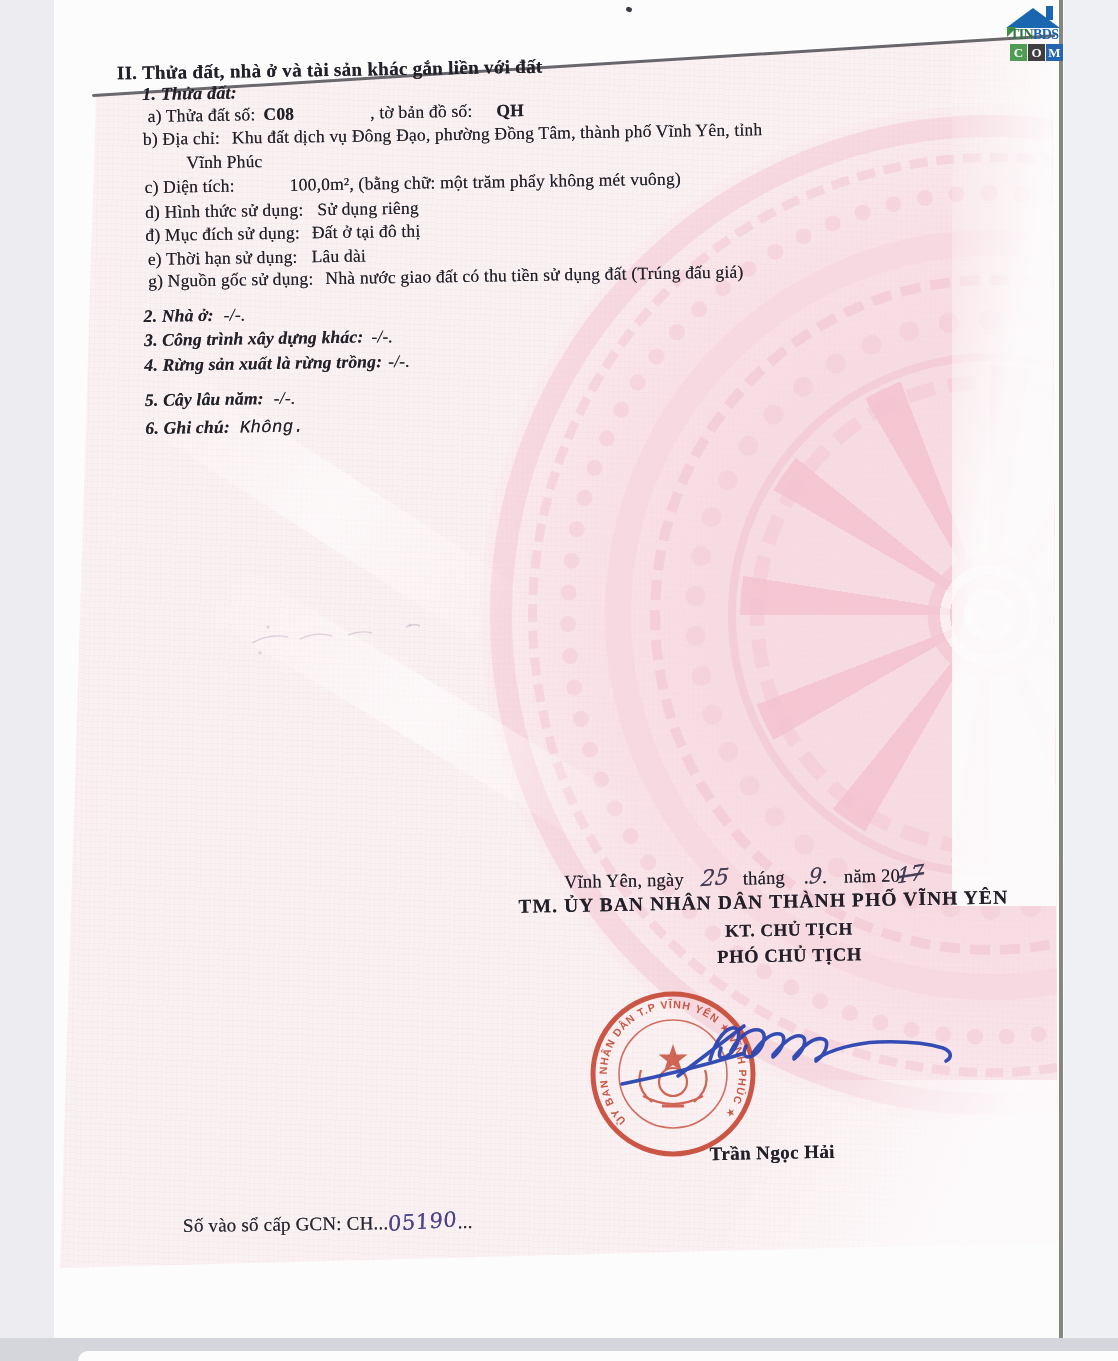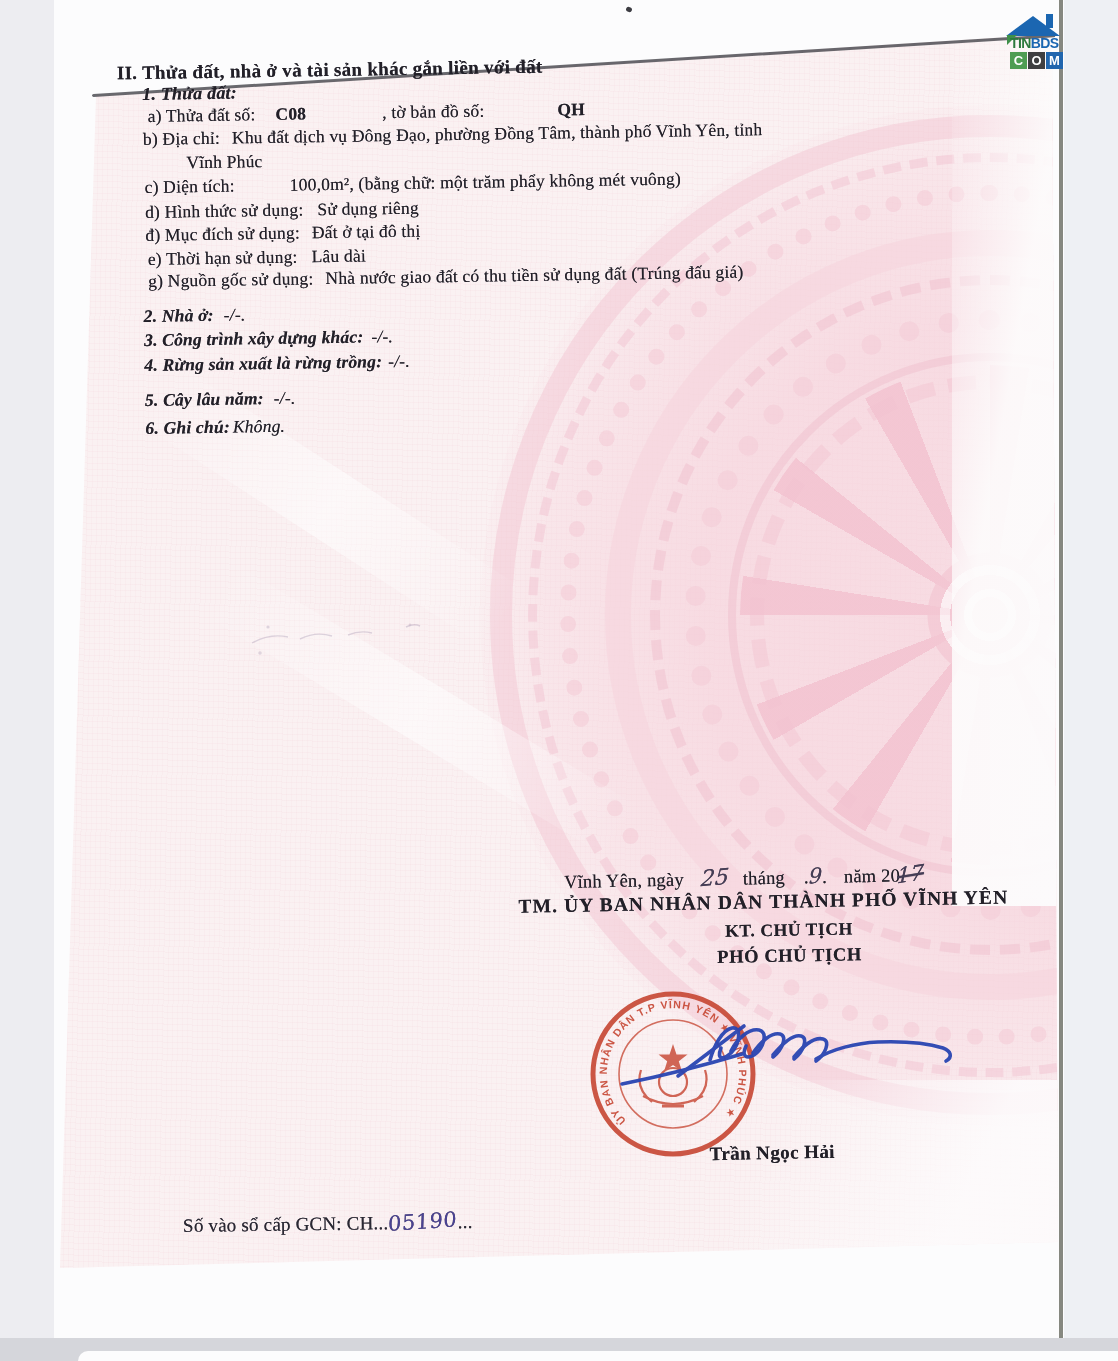--- a/index.html
+++ b/index.html
@@ -65,21 +65,21 @@
   .hw-num{font-family:"DejaVu Serif","Liberation Serif",serif;}
   .authority{overflow:hidden;width:538px;}
   .footer-hw{color:#4a4293;font-size:21px;transform:rotate(-3deg) skewX(-6deg);display:inline-block;letter-spacing:.5px;}
 
   
   .seal{position:absolute;left:588px;top:989px;width:170px;height:170px;opacity:.93;}
   .sign-svg{position:absolute;left:612px;top:1004px;width:352px;height:96px;}
   .scribble{position:absolute;left:240px;top:595px;width:230px;height:80px;opacity:.45;}
 
   
-  .logo{position:absolute;left:1005px;top:14px;width:58px;height:62px;font-family:Liberation Sans, sans-serif;}
+  .logo{position:absolute;left:1005px;top:6px;width:58px;height:62px;font-family:Liberation Serif, serif;}
   .logo-roof{position:absolute;left:1px;top:2px;width:0;height:0;border-left:27px solid transparent;border-right:27px solid transparent;border-bottom:20px solid #1b66b1;}
   .logo-chimney{position:absolute;left:41px;top:0;width:7px;height:14px;background:#1b66b1;}
   .logo-wedge{position:absolute;left:2px;top:21px;width:0;height:0;border-top:10px solid #3f8f4a;border-right:10px solid transparent;}
   .logo-word{position:absolute;left:5px;top:21px;font-size:14px;font-weight:bold;letter-spacing:-.6px;}
   .logo-tin{color:#2d7a3e;}
   .logo-bds{color:#1b66b1;}
   .logo-blocks{position:absolute;left:5px;top:38px;display:flex;gap:1px;}
   .logo-block{width:17px;height:17px;color:#fff;font-size:13px;font-weight:bold;display:flex;align-items:center;justify-content:center;}
 </style>
 </head>
@@ -117,21 +117,21 @@
   <circle cx="28" cy="32" r="1.6" fill="rgba(125,105,145,.5)"></circle>
   <circle cx="20" cy="58" r="1.8" fill="rgba(125,105,145,.45)"></circle>
   <circle cx="170" cy="30" r="1.4" fill="rgba(125,105,145,.4)"></circle>
 </svg>
 
 <div class="doc-text">
   <div class="line h2" style="left:117px;top:62px;">II. Thửa đất, nhà ở và tài sản khác gắn liền với đất</div>
   <div class="line h3" style="left:142px;top:84px;">1. Thửa đất:</div>
 
   <div class="line" style="left:147px;top:106px;">
-    <span>a) Thửa đất số:</span><span class="b" style="margin-left:20px;">C08</span><span style="margin-left:76px;">, tờ bản đồ số:</span><span class="b" style="margin-left:73px;">QH</span>
+    <span>a) Thửa đất số:</span><span class="b" style="margin-left:8px;">C08</span><span style="margin-left:76px;">, tờ bản đồ số:</span><span class="b" style="margin-left:24px;">QH</span>
   </div>
 
   <div class="line" style="left:142px;top:129px;">
     <span>b) Địa chỉ:</span><span style="margin-left:12px;">Khu đất dịch vụ Đông Đạo, phường Đồng Tâm, thành phố Vĩnh Yên, tỉnh</span>
   </div>
   <div class="line" style="left:185px;top:153px;">Vĩnh Phúc</div>
 
   <div class="line" style="left:143px;top:177px;">
     <span>c) Diện tích:</span><span style="margin-left:55px;">100,0m², (bằng chữ: một trăm phẩy không mét vuông)</span>
   </div>
@@ -158,21 +158,21 @@
   <div class="line" style="left:140px;top:330px;">
     <span class="bi">3. Công trình xây dựng khác:</span><span class="it" style="margin-left:8px;">-/-.</span>
   </div>
   <div class="line" style="left:140px;top:355px;">
     <span class="bi">4. Rừng sản xuất là rừng trồng:</span><span class="it" style="margin-left:6px;">-/-.</span>
   </div>
   <div class="line" style="left:140px;top:390px;">
     <span class="bi">5. Cây lâu năm:</span><span class="it" style="margin-left:10px;">-/-.</span>
   </div>
   <div class="line" style="left:140px;top:418px;">
-    <span class="bi">6. Ghi chú:</span><span class="it" style="margin-left:3px;">Không.</span>
+    <span class="bi">6. Ghi chú:</span><span class="it" style="margin-left:10px;font-family:Liberation Mono, monospace;">Không.</span>
   </div>
 </div>
 
 <div class="sig-block">
   <div class="line" style="left:564px;top:868px;font-size:18.5px;">
     <span>Vĩnh Yên, ngày</span>
     <span class="hw hw-num" style="margin-left:12px;font-size:22px;transform:rotate(-4deg) skewX(-10deg);">25</span>
     <span style="margin-left:9px;">tháng</span>
     <span style="margin-left:14px;">.</span><span class="hw hw-num" style="font-size:21px;transform:rotate(-5deg) skewX(-8deg);">9</span><span>.</span>
     <span style="margin-left:12px;">năm 20</span><span class="hw hw-num" style="font-size:21px;margin-left:-3px;transform:rotate(-8deg) skewX(-12deg);text-decoration:line-through;text-decoration-thickness:1.5px;">17</span>

